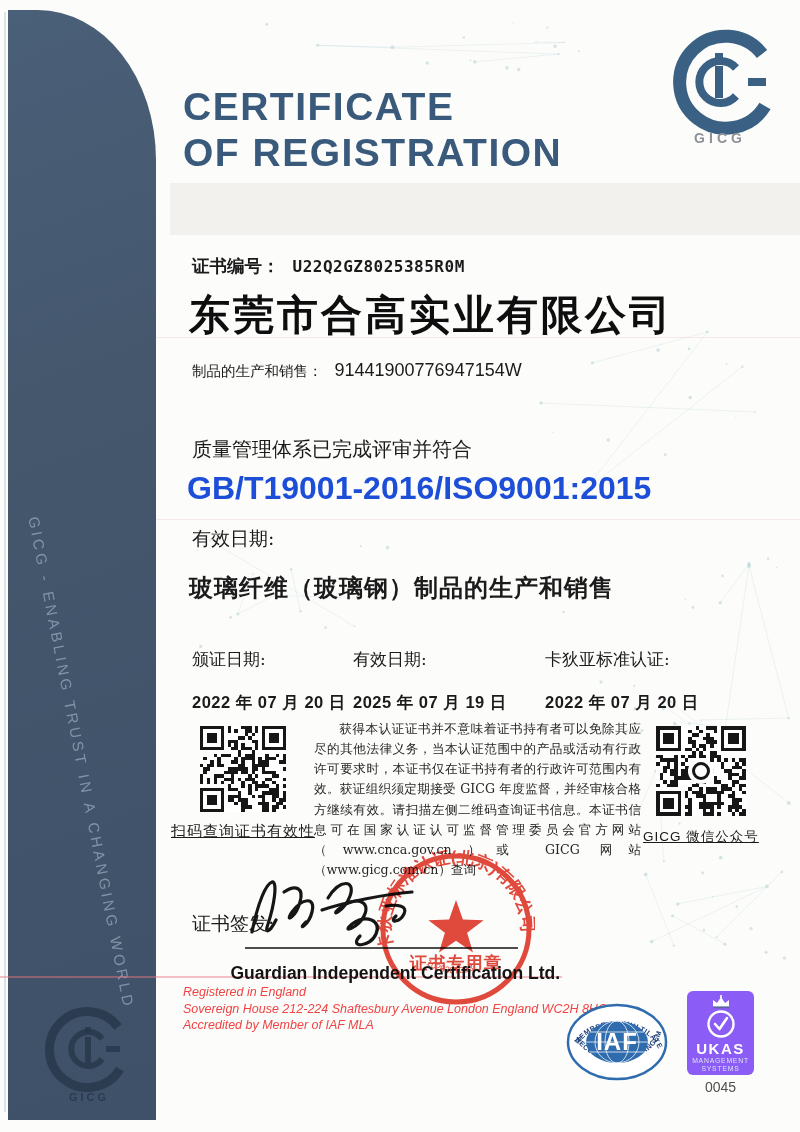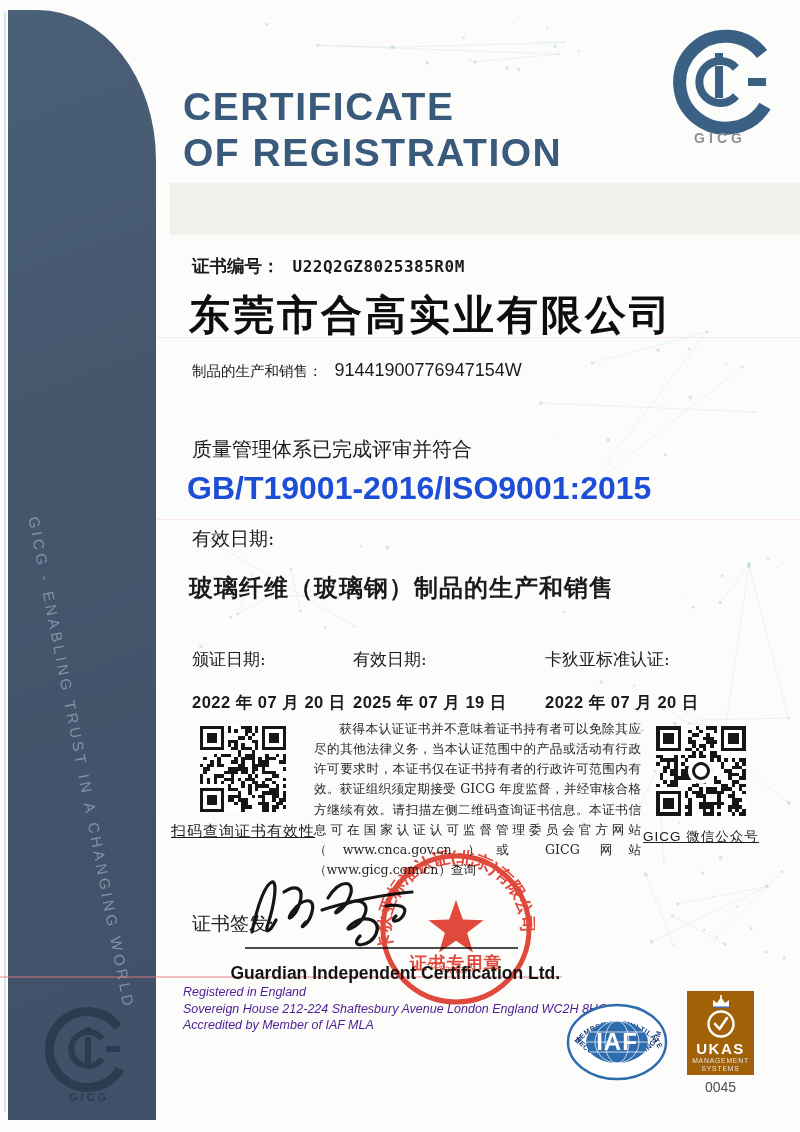--- a/index.html
+++ b/index.html
@@ -76,28 +76,28 @@
   .qr-caption { font-size:15px; text-align:center; letter-spacing:1px;text-decoration:underline; }
 
   .notice { left:314px; top:719px; width:327px; font-size:12.6px; line-height:1.6;
     font-family:"DejaVu Serif", serif; text-align:justify; text-indent:2em; color:#262626; }
 
   .sign-label { left:192px; top:911px; font-size:19px; }
   .sign-line { left:245px; top:947px; width:273px; height:2px; background:#4c4c4c; }
 
   .issuer { left:183px; top:963px; }
   .issuer-name { font-size:17.5px; font-weight:800; color:#141414;text-align:center; }
-  .issuer-line { font-size:12.5px; font-style:italic; color:#4c1d95; line-height:1.32; }
+  .issuer-line { font-size:12.5px; font-style:italic; color:#ef4444; line-height:1.32; }
 
   .stamp { left:377px; top:850px; width:158px; height:158px; mix-blend-mode:multiply; opacity:.92; }
   .signature { left:236px; top:862px; }
 
   .iaf { left:566px; top:1003px; }
-  .ukas { left:687px; top:991px; width:67px; height:84px; background:#a16207;
-    display:flex; flex-direction:column; align-items:center; padding-top:4px; }
+  .ukas { left:687px; top:991px; width:67px; height:84px; background:#8b5cf6;
+    display:flex; flex-direction:column; align-items:center; padding-top:4px;border-radius:6px; }
   .ukas-name { color:#fff; font-weight:800; font-size:15px; letter-spacing:1.5px; margin-top:1px; }
   .ukas-sub { color:#dfe3f2; font-size:6.8px; letter-spacing:.8px; line-height:1.25; text-align:center; }
   .ukas-number { left:687px; top:1079px; width:67px; text-align:center; font-size:14px; color:#4e4e4e; }
 
   .gicg-logo-top { left:658px; top:26px; }
   .bg-svg { position:absolute; inset:0; z-index:0; }
 </style>
 </head>
 <body>
 

